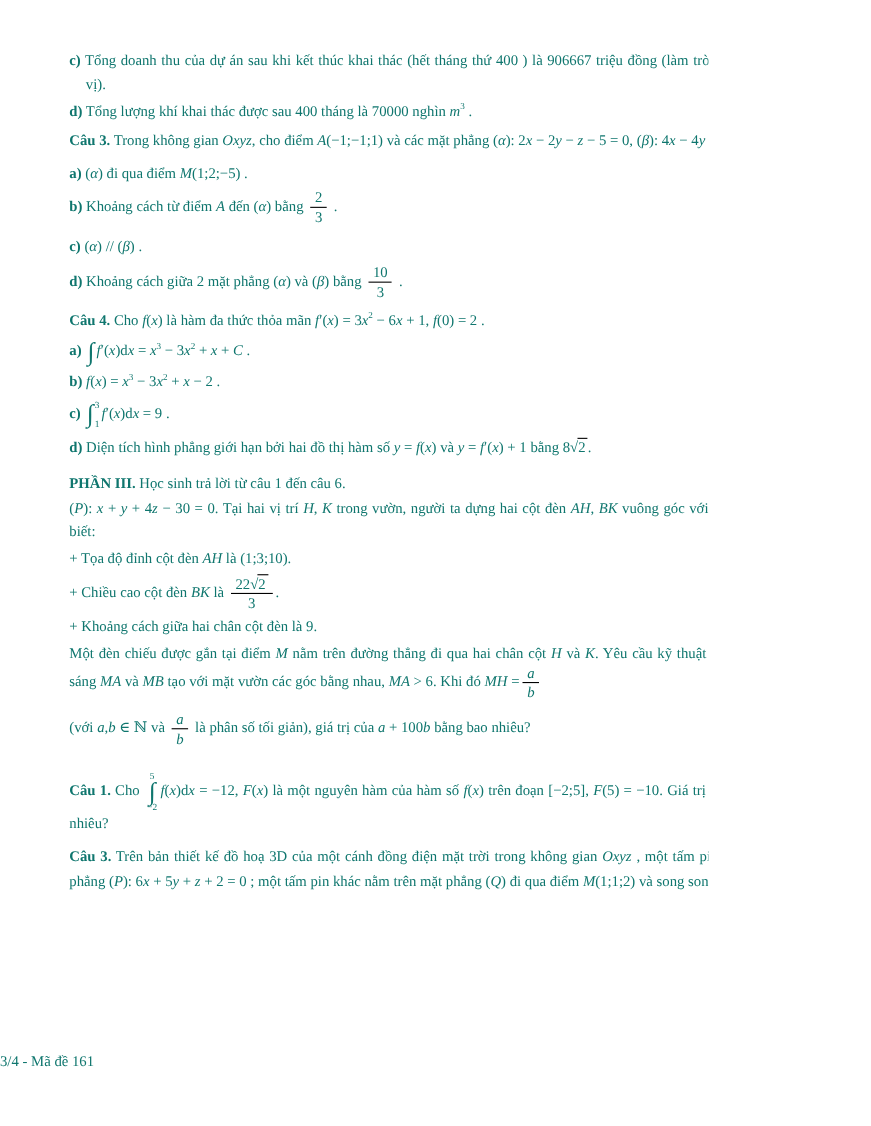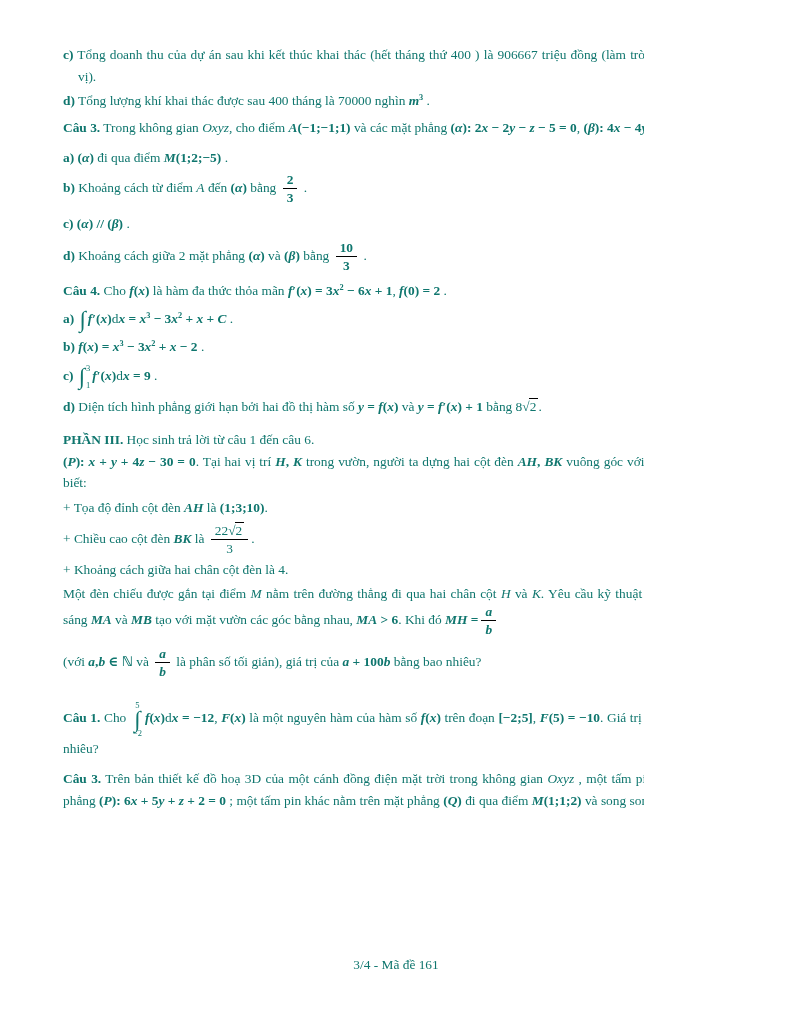--- a/index.html
+++ b/index.html
@@ -11,35 +11,35 @@
     font-size:13.4px;
     color:#0f766e;
     overflow:hidden;
   }
   .content{position:absolute;left:63px;top:44px;width:667px;}
   .para{line-height:21.5px;margin:0;text-align:left;}
   .just{text-align:justify;}
   .hang{padding-left:15px;text-indent:-15px;}
   .b{font-weight:bold;}
   .mi{font-style:italic;}
-  .eq{white-space:nowrap;font-weight:bold;}
+  .eq{white-space:nowrap;}
   .msup{vertical-align:super;font-size:0.62em;line-height:0;}
   .frac{display:inline-block;vertical-align:middle;text-align:center;margin:0 3px;line-height:1.12;white-space:nowrap;}
   .frac .num{display:block;border-bottom:1px solid #000;padding:0 4px 1px 4px;}
   .frac .den{display:block;padding-top:1px;}
   .sqrt{white-space:nowrap;}
   .sqrt .rsign{letter-spacing:-1px;}
   .sqrt .rad{border-top:1px solid #000;padding:0 2px 0 1px;}
   .iglyph{font-size:23px;line-height:0.85;}
   .int-plain{display:inline-block;vertical-align:middle;margin:0 2px;}
   .intside{display:inline-flex;align-items:center;vertical-align:middle;margin:0 2px;white-space:nowrap;}
   .intside .ilims{display:inline-flex;flex-direction:column;justify-content:space-between;height:26px;font-size:8.5px;line-height:1;margin-left:1px;}
   .intstack{display:inline-flex;flex-direction:column;align-items:center;vertical-align:middle;margin:0 3px;line-height:1;white-space:nowrap;}
   .intstack .ilim{font-size:8.5px;line-height:1;}
-  .footer{position:absolute;top:954px;left:0;width:792px;text-align:center;line-height:21.5px;}
+  .footer{position:absolute;top:954px;left:0;width:792px;text-align:left;line-height:21.5px;}
 </style>
 </head>
 <body>
 
 <div class="page">
   <div class="content">
     <div class="para hang just"><span class="b">c)</span> Tổng doanh thu của dự án sau khi kết thúc khai thác (hết tháng thứ 400 ) là 906667 triệu đồng (làm tròn đến hàng đơn vị).</div>
     <div class="para" style="margin-top:3px"><span class="b">d)</span> Tổng lượng khí khai thác được sau 400 tháng là 70000 nghìn <span class="eq"><span class="mi">m</span><span class="msup">3</span></span> .</div>
     <div class="para just" style="margin-top:5px"><span class="b">Câu 3.</span> Trong không gian <span class="mi">Oxyz</span>, cho điểm <span class="eq"><span class="mi">A</span><span class="mn">(−1;−1;1)</span></span> và các mặt phẳng <span class="eq"><span class="mn">(</span><span class="mi">α</span><span class="mn">): 2</span><span class="mi">x</span><span class="mn"> − 2</span><span class="mi">y</span><span class="mn"> − </span><span class="mi">z</span><span class="mn"> − 5 = 0</span></span>, <span class="eq"><span class="mn">(</span><span class="mi">β</span><span class="mn">): 4</span><span class="mi">x</span><span class="mn"> − 4</span><span class="mi">y</span><span class="mn"> − 2</span><span class="mi">z</span><span class="mn"> − 5 = 0</span></span> .</div>
     <div class="para" style="margin-top:9px"><span class="b">a)</span> <span class="eq"><span class="mn">(</span><span class="mi">α</span><span class="mn">)</span></span> đi qua điểm <span class="eq"><span class="mi">M</span><span class="mn">(1;2;−5)</span></span> .</div>
@@ -54,21 +54,21 @@
           <span class="ilims">
             <span class="ihi">3</span>
             <span class="ilo">1</span>
           </span>
         </span><span class="eq"><span class="mi">f</span><span class="mn">′(</span><span class="mi">x</span><span class="mn">)</span></span>d<span class="eq"><span class="mi">x</span><span class="mn"> = 9</span></span> .</div>
     <div class="para" style="margin-top:6px"><span class="b">d)</span> Diện tích hình phẳng giới hạn bởi hai đồ thị hàm số <span class="eq"><span class="mi">y</span><span class="mn"> = </span><span class="mi">f</span><span class="mn">(</span><span class="mi">x</span><span class="mn">)</span></span> và <span class="eq"><span class="mi">y</span><span class="mn"> = </span><span class="mi">f</span><span class="mn">′(</span><span class="mi">x</span><span class="mn">) + 1</span></span> bằng 8<span class="sqrt"><span class="rsign">√</span><span class="rad">2</span></span>.</div>
     <div class="para" style="margin-top:12px"><span class="b">PHẦN III.</span> Học sinh trả lời từ câu 1 đến câu 6.</div>
     <div class="para just"><span class="eq"><span class="mn">(</span><span class="mi">P</span><span class="mn">): </span><span class="mi">x</span><span class="mn"> + </span><span class="mi">y</span><span class="mn"> + 4</span><span class="mi">z</span><span class="mn"> − 30 = 0</span></span>. Tại hai vị trí <span class="eq"><span class="mi">H</span><span class="mn">, </span><span class="mi">K</span></span> trong vườn, người ta dựng hai cột đèn <span class="eq"><span class="mi">AH</span><span class="mn">, </span><span class="mi">BK</span></span> vuông góc với mặt vườn. Cho biết:</div>
     <div class="para" style="margin-top:3px">+ Tọa độ đỉnh cột đèn <span class="eq"><span class="mi">AH</span></span> là <span class="eq"><span class="mn">(1;3;10)</span></span>.</div>
     <div class="para" style="margin-top:5px">+ Chiều cao cột đèn <span class="eq"><span class="mi">BK</span></span> là <span class="frac"><span class="num">22<span class="sqrt"><span class="rsign">√</span><span class="rad">2</span></span></span><span class="den">3</span></span>.</div>
-    <div class="para" style="margin-top:3px">+ Khoảng cách giữa hai chân cột đèn là 4.</div>
+    <div class="para" style="margin-top:3px">+ Khoảng cách giữa hai chân cột đèn là 9.</div>
     <div class="para just" style="margin-top:2px">Một đèn chiếu được gắn tại điểm <span class="mi">M</span> nằm trên đường thẳng đi qua hai chân cột <span class="mi">H</span> và <span class="mi">K</span>. Yêu cầu kỹ thuật đặt ra là hai tia sáng <span class="eq"><span class="mi">MA</span></span> và <span class="eq"><span class="mi">MB</span></span> tạo với mặt vườn các góc bằng nhau, <span class="eq"><span class="mi">MA</span><span class="mn"> &gt; 6</span></span>. Khi đó <span class="eq"><span class="mi">MH</span><span class="mn"> =</span></span><span class="frac"><span class="num"><span class="eq"><span class="mi">a</span></span></span><span class="den"><span class="eq"><span class="mi">b</span></span></span></span></div>
     <div class="para" style="margin-top:9px">(với <span class="eq"><span class="mi">a</span><span class="mn">,</span><span class="mi">b</span><span class="mn"> ∈ ℕ</span></span> và <span class="frac"><span class="num"><span class="eq"><span class="mi">a</span></span></span><span class="den"><span class="eq"><span class="mi">b</span></span></span></span> là phân số tối giản), giá trị của <span class="eq"><span class="mi">a</span><span class="mn"> + 100</span><span class="mi">b</span></span> bằng bao nhiêu?</div>
     <div class="para just" style="margin-top:22px"><span class="b">Câu 1.</span> Cho <span class="intstack">
           <span class="ilim">5</span>
           <span class="iglyph">∫</span>
           <span class="ilim">−2</span>
         </span><span class="eq"><span class="mi">f</span><span class="mn">(</span><span class="mi">x</span><span class="mn">)</span></span>d<span class="eq"><span class="mi">x</span><span class="mn"> = −12</span></span>, <span class="eq"><span class="mi">F</span><span class="mn">(</span><span class="mi">x</span><span class="mn">)</span></span> là một nguyên hàm của hàm số <span class="eq"><span class="mi">f</span><span class="mn">(</span><span class="mi">x</span><span class="mn">)</span></span> trên đoạn <span class="eq"><span class="mn">[−2;5]</span></span>, <span class="eq"><span class="mi">F</span><span class="mn">(5) = −10</span></span>. Giá trị <span class="eq"><span class="mi">F</span><span class="mn">(−2)</span></span> bằng bao nhiêu?</div>
     <div class="para just" style="margin-top:9px"><span class="b">Câu 3.</span> Trên bản thiết kế đồ hoạ 3D của một cánh đồng điện mặt trời trong không gian <span class="mi">Oxyz</span> , một tấm pin nằm trên mặt phẳng <span class="eq"><span class="mn">(</span><span class="mi">P</span><span class="mn">): 6</span><span class="mi">x</span><span class="mn"> + 5</span><span class="mi">y</span><span class="mn"> + </span><span class="mi">z</span><span class="mn"> + 2 = 0</span></span> ; một tấm pin khác nằm trên mặt phẳng <span class="eq"><span class="mn">(</span><span class="mi">Q</span><span class="mn">)</span></span> đi qua điểm <span class="eq"><span class="mi">M</span><span class="mn">(1;1;2)</span></span> và song song với <span class="eq"><span class="mn">(</span><span class="mi">P</span><span class="mn">)</span></span> .</div>
   </div>
   <div class="footer">3/4 - Mã đề 161</div>

